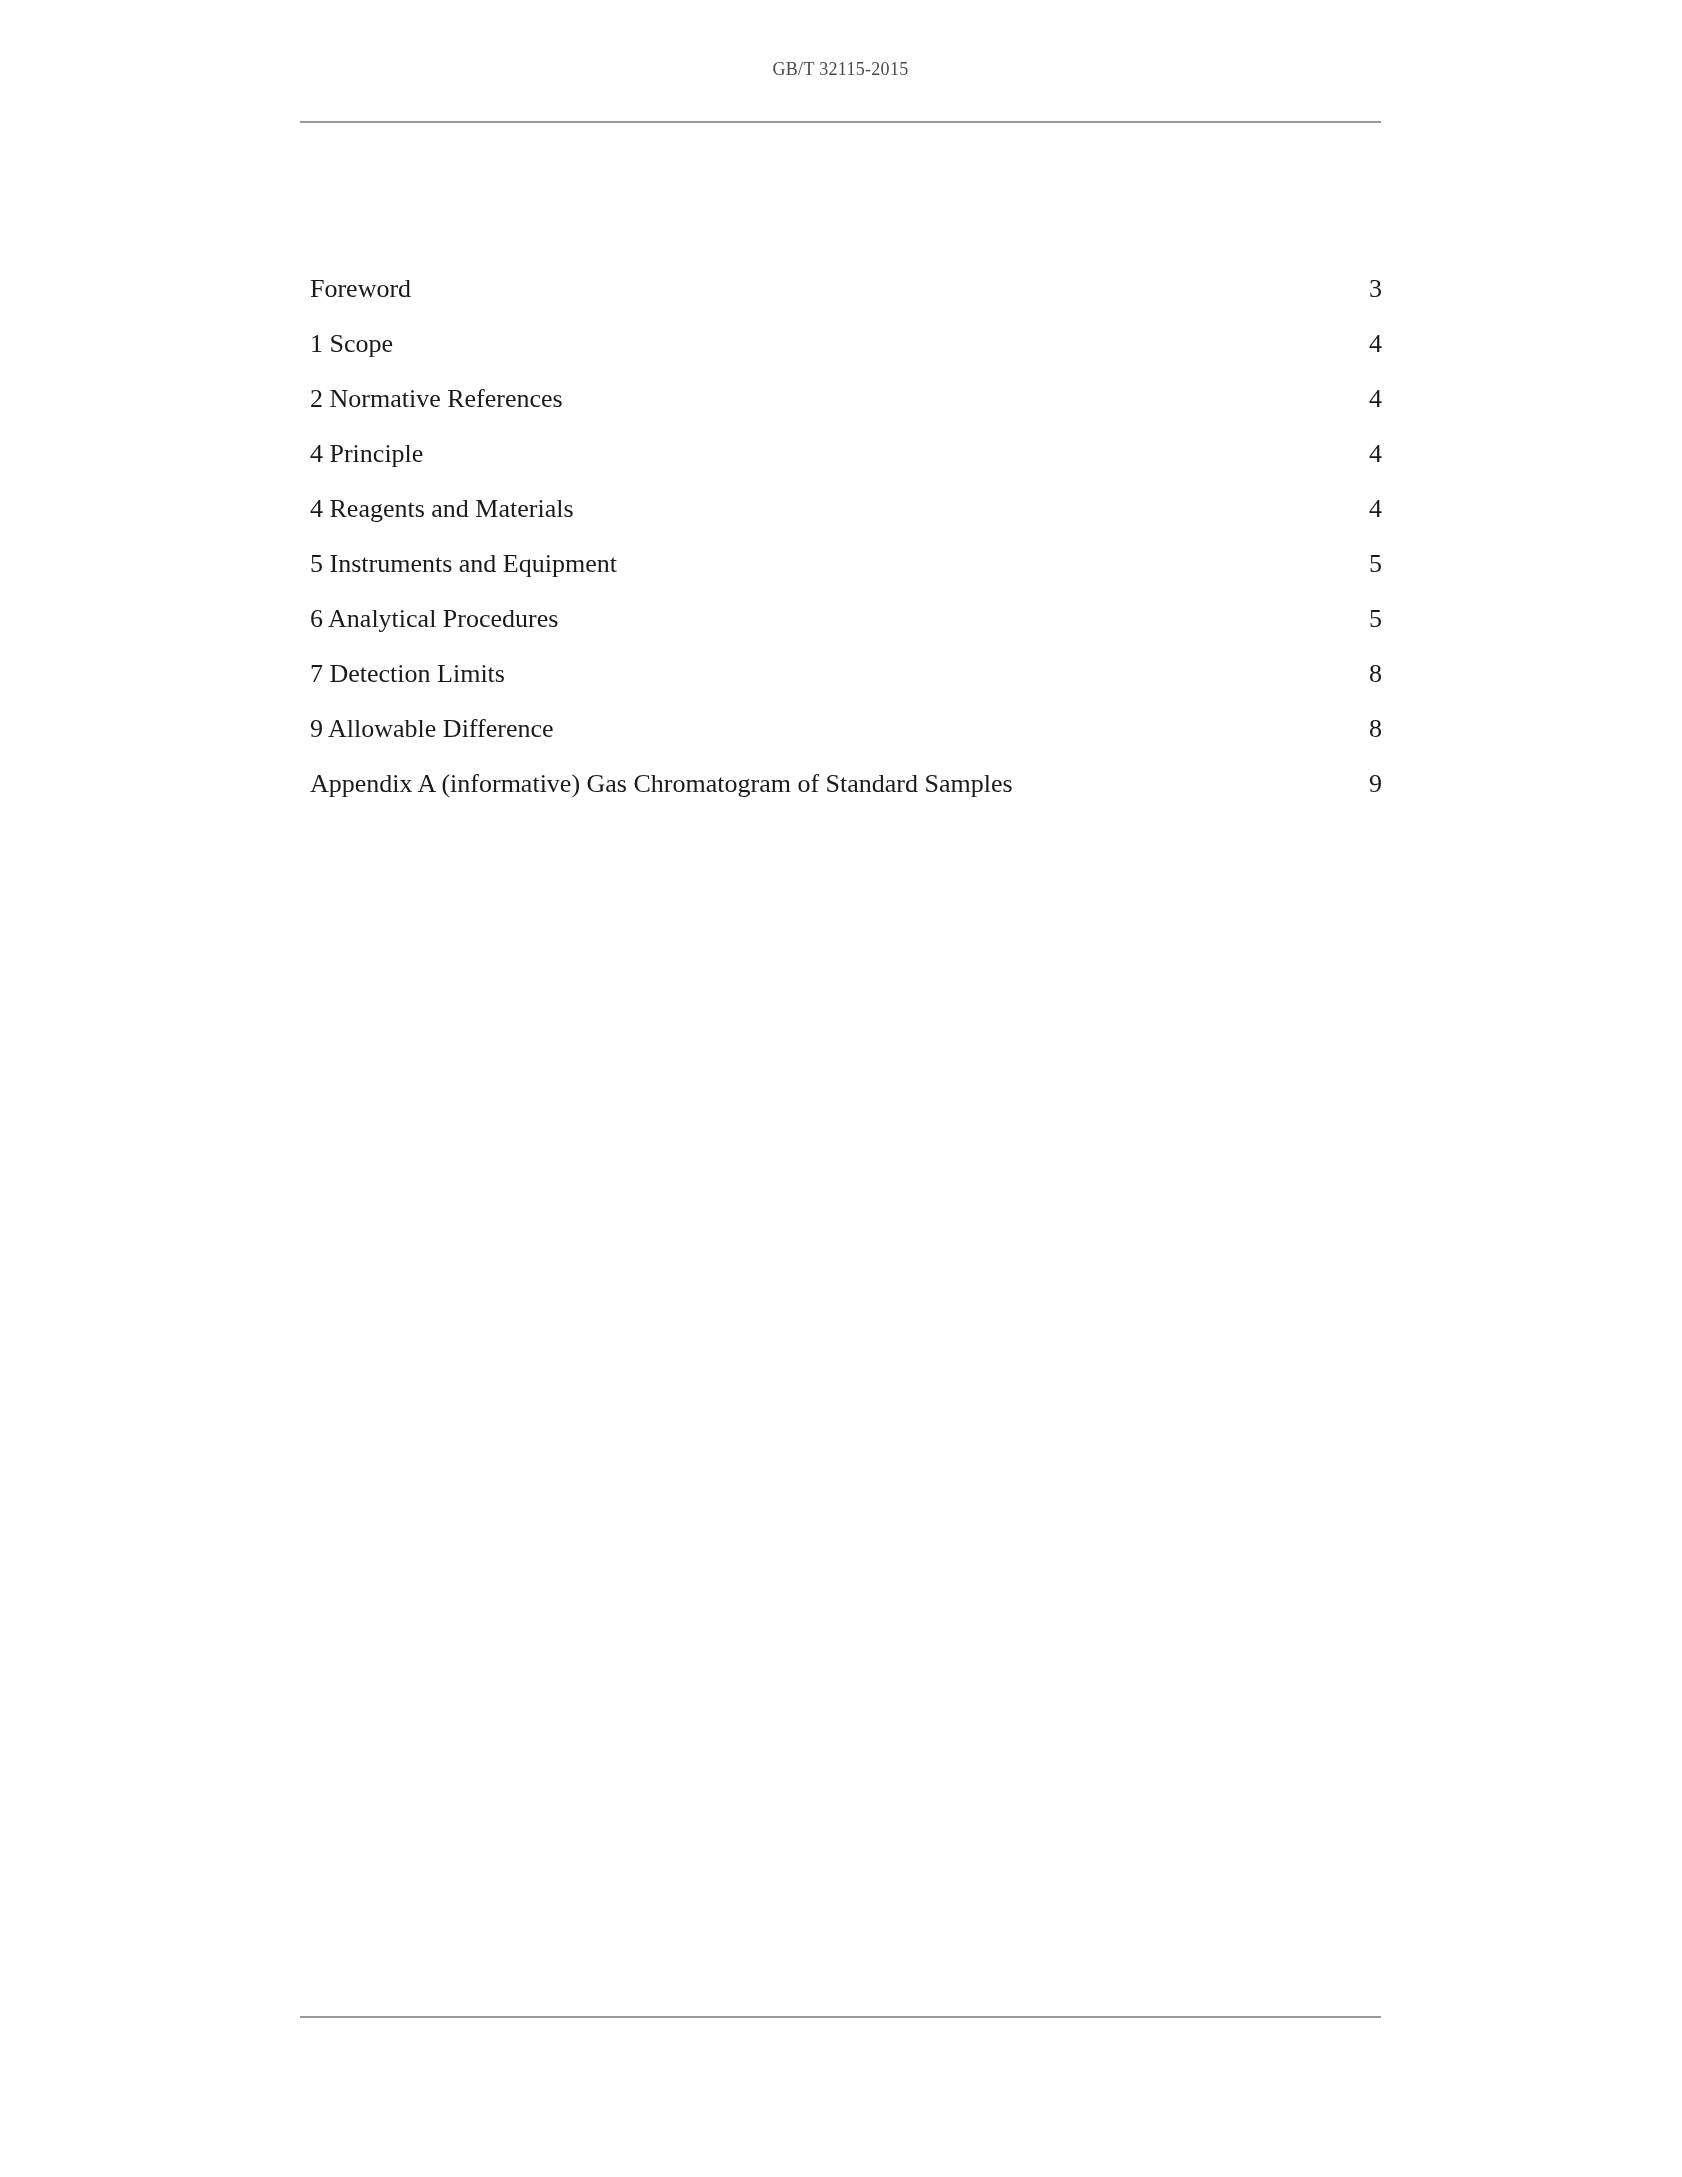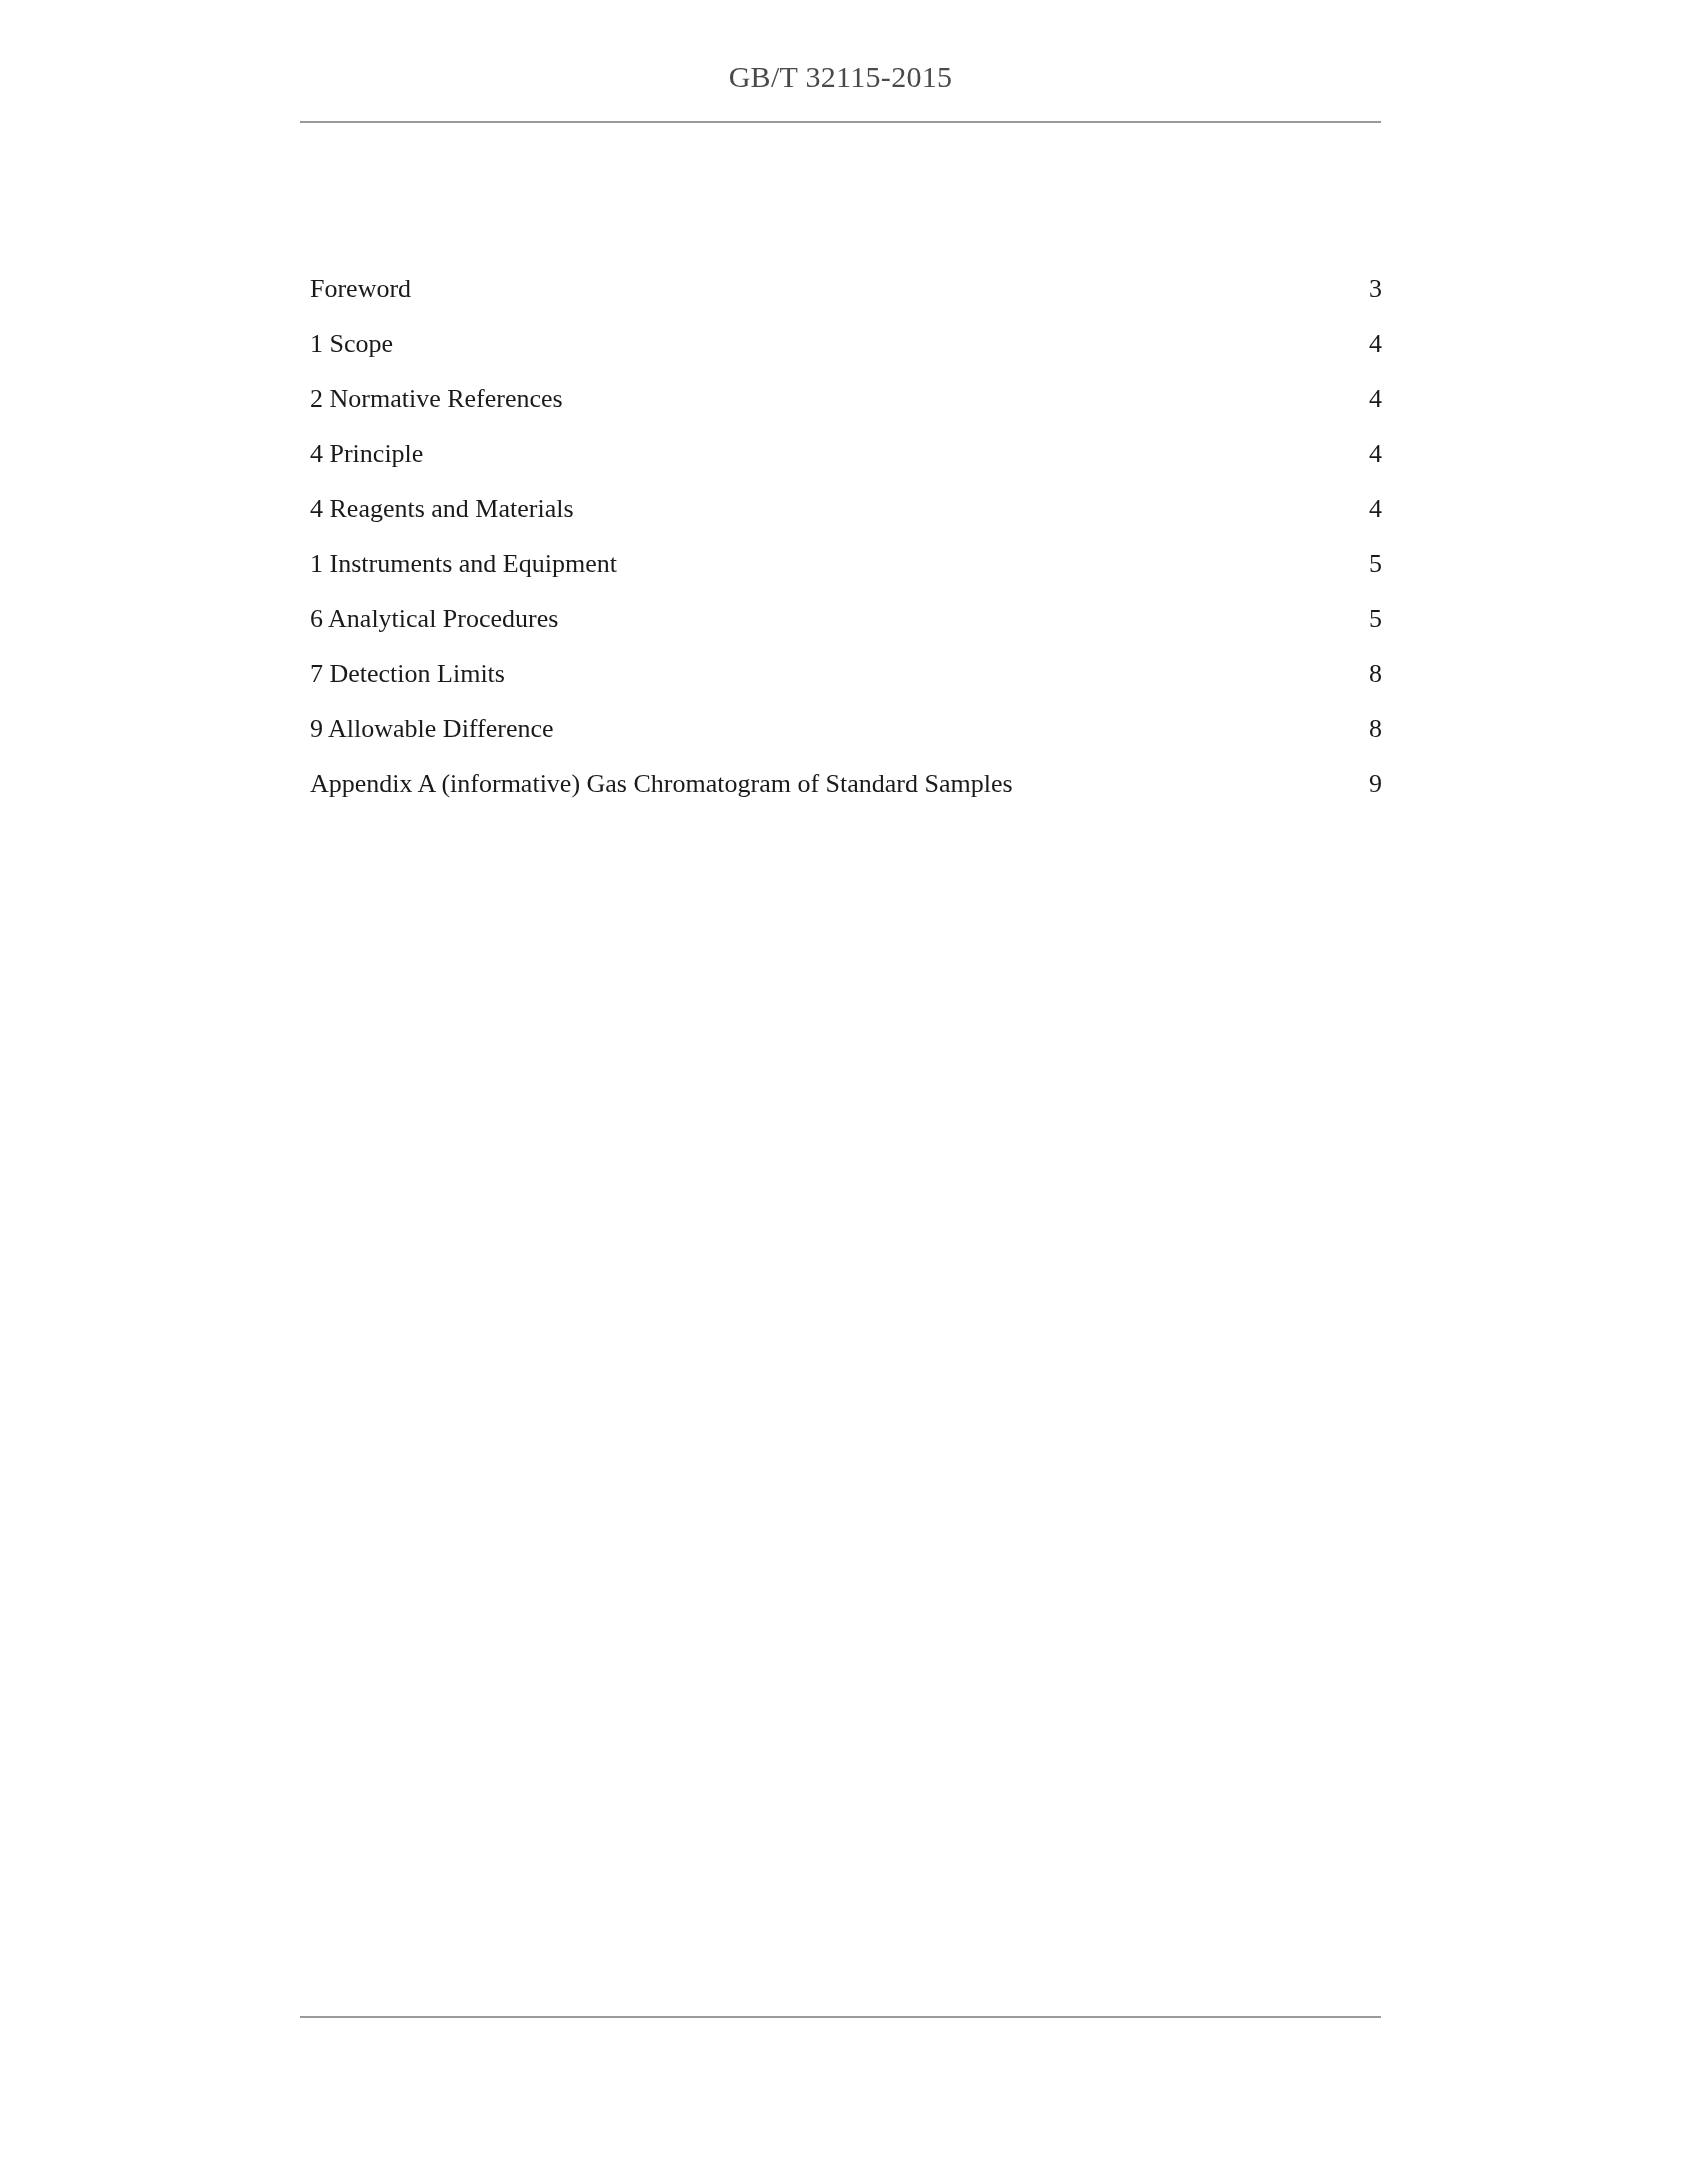--- a/index.html
+++ b/index.html
@@ -23,21 +23,21 @@
 
   
   .header {
     position: absolute;
     left: 300px;
     top: 59px;
     width: 1081px;
     text-align: center;
   }
   .header-title {
-    font-size: 30px;
+    font-size: 18px;
     color: #4a4a4a;
     letter-spacing: 0.3px;
     line-height: 1.2;
     white-space: nowrap;
   }
   .header-rule {
     position: absolute;
     left: 300px;
     top: 121px;
     width: 1081px;
@@ -190,21 +190,21 @@
       <span class="toc-page">4</span>
     </div>
 
     <div class="toc-entry gap">
       <span class="toc-label">4 Reagents and Materials</span>
       <span class="toc-leader"></span>
       <span class="toc-page">4</span>
     </div>
 
     <div class="toc-entry gap">
-      <span class="toc-label">1 Instruments and Equipment</span>
+      <span class="toc-label">5 Instruments and Equipment</span>
       <span class="toc-leader"></span>
       <span class="toc-page">5</span>
     </div>
 
     <div class="toc-entry gap">
       <span class="toc-label">6 Analytical Procedures</span>
       <span class="toc-leader"></span>
       <span class="toc-page">5</span>
     </div>
 

